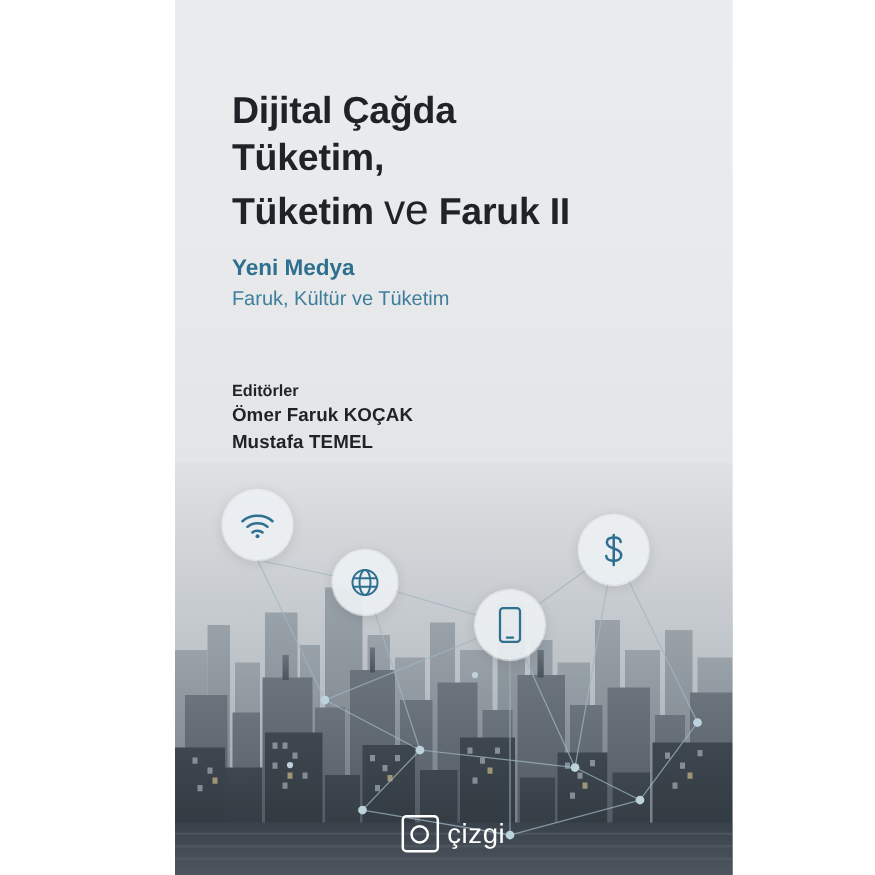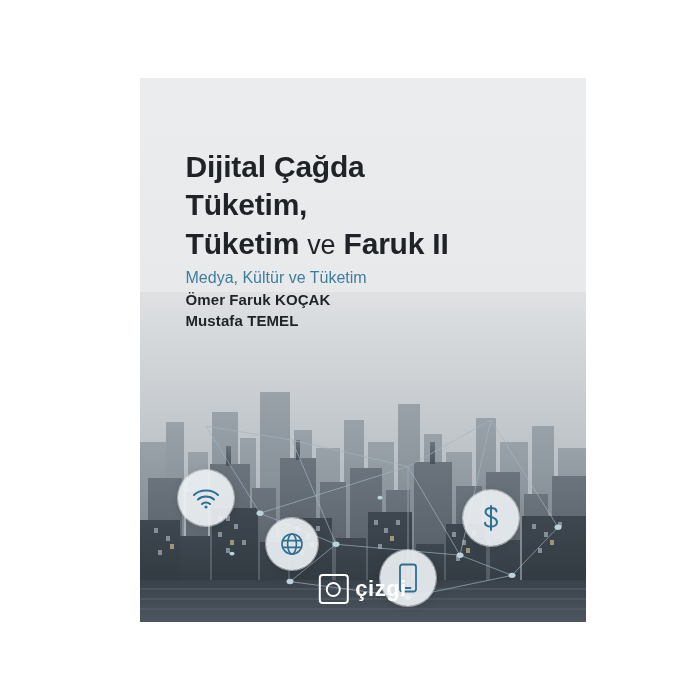--- a/index.html
+++ b/index.html
@@ -13,21 +13,21 @@
   body {
     font-family: "Liberation Sans", sans-serif;
     display: flex;
     align-items: center;
     justify-content: center;
   }
 
   .cover {
     position: relative;
     width: 446px;
-    height: 544px;
+    height: 700px;
     background: linear-gradient(180deg, #e9eaec 0%, #e6e7e9 38%, #dfe0e2 55%, #cfd2d5 62%, #aeb4b9 70%, #7e868d 80%, #5c656d 88%, #444d55 96%, #3b444c 100%);
     overflow: hidden;
     margin-left: 25px;
   }
 
   
   .sky {
     position: absolute;
     left: 0; top: 0;
     width: 100%;
@@ -47,21 +47,21 @@
   .title {
     color: #1f2328;
     font-weight: bold;
     font-size: 30px;
     line-height: 1.28;
     letter-spacing: -0.2px;
     margin: 0;
   }
   .title .ve {
     font-weight: normal;
-    font-size: 27px;
+    font-size: 34px;
   }
   .subtitle {
     margin: 14px 0 0 0;
     color: #2f6f8f;
     font-weight: bold;
     font-size: 18px;
   }
   .subtitle2 {
     margin: 6px 0 0 0;
     color: #3d7e9c;
@@ -138,21 +138,21 @@
   }
   .logo-mark span {
     display: block;
     width: 11px; height: 11px;
     border: 2px solid #ffffff;
     border-radius: 50%;
   }
   .logo-text {
     color: #ffffff;
     font-size: 22px;
-    font-weight: bold;
+    font-weight: normal;
     letter-spacing: 0.5px;
   }
 </style>
 </head>
 <body>
 
 <div class="cover">
 
   <div class="sky"></div>
 
@@ -338,22 +338,24 @@
 
   <div class="text-block">
     <h1 class="title">
       <span>Dijital Çağda</span><br>
       <span>Tüketim,</span><br>
       <span>Tüketim</span>
       <span class="ve">ve</span>
       <span>Faruk II</span>
     </h1>
 
-    <p class="subtitle2">Medya, Kültür ve Tüketim</p>
-
+    <p class="subtitle">Yeni Medya</p>
+    <p class="subtitle2">Faruk, Kültür ve Tüketim</p>
+
+    <p class="editors-label">Editörler</p>
     <p class="editor-name">Ömer Faruk KOÇAK</p>
     <p class="editor-name">Mustafa TEMEL</p>
   </div>
 
   <div class="logo">
     <div class="logo-mark">
         <span></span>
       </div>
     <div class="logo-text">çizgi</div>
   </div>

